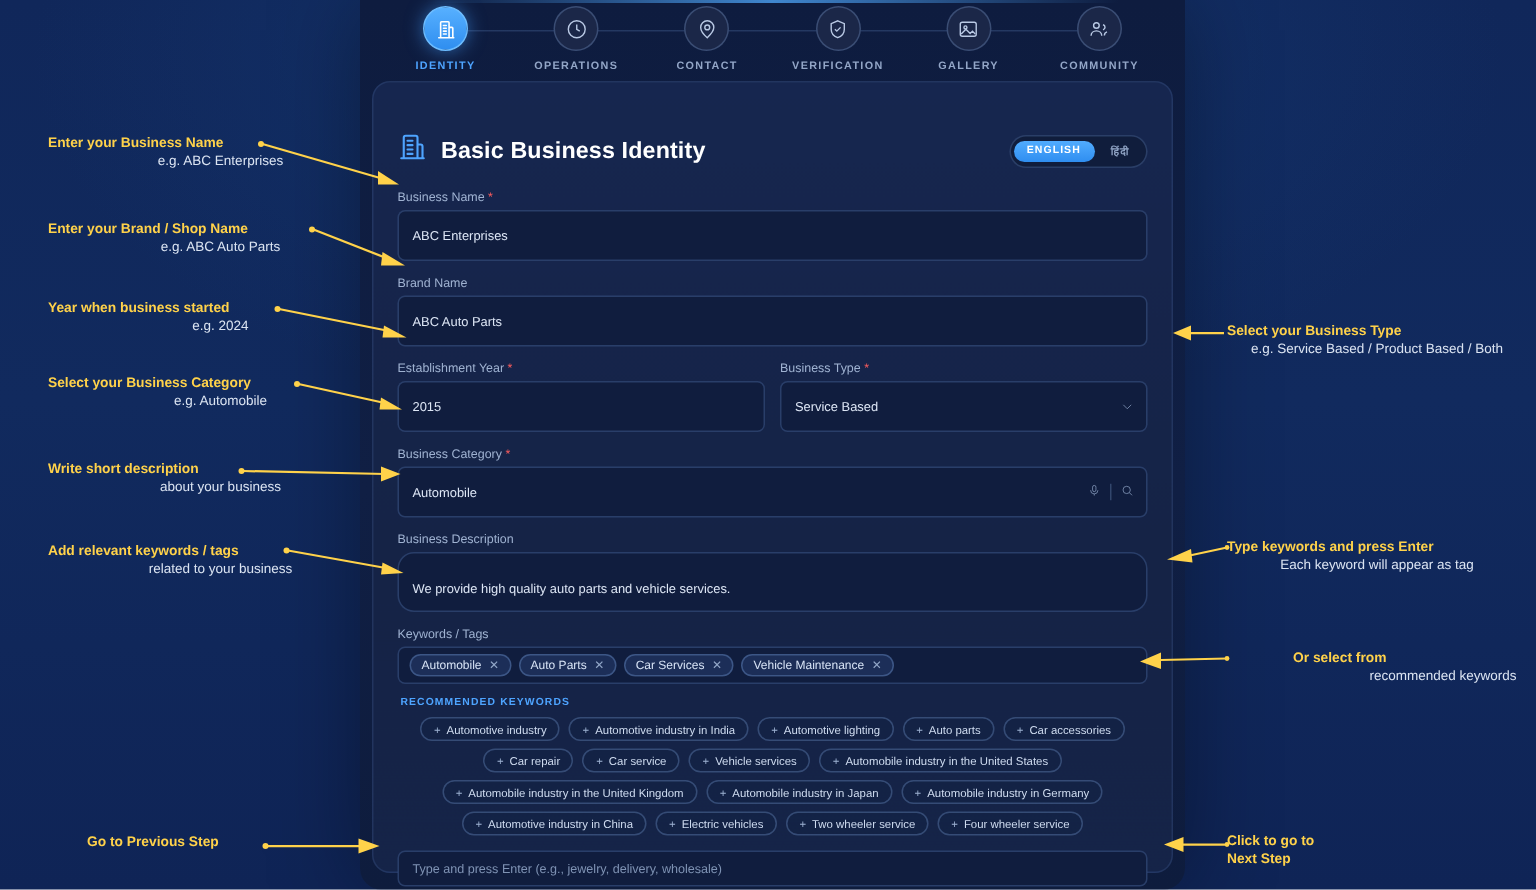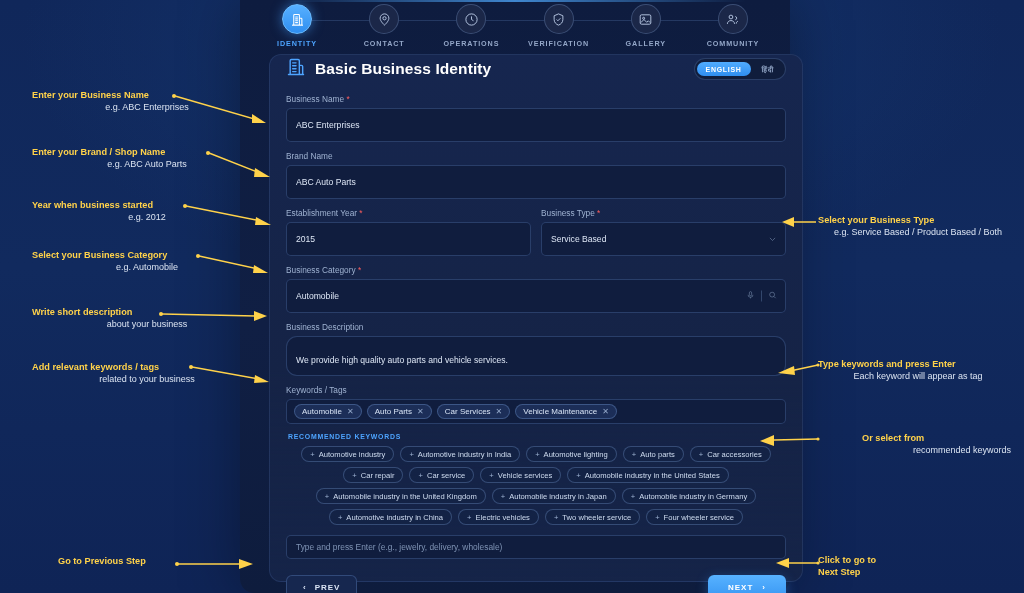--- a/index.html
+++ b/index.html
@@ -68,22 +68,21 @@
   .step.active .slabel { color: #4ea4ff; }
 
   
   .card {
     position: absolute; left: 248px; top: 54px;
     width: 534px; height: 528px;
     background: linear-gradient(180deg,#16264f 0%, #152346 60%, #14224332 100%);
     background-color:#152449;
     border: 1px solid rgba(95,135,200,.18);
     border-radius: 12px;
-    padding: 1px 16px 10px 16px;
-    margin-left: 21px;
+    padding: 32px 16px 10px 16px;
   }
 
   .card-head { display: flex; align-items: center; justify-content: space-between; margin-bottom: 12px; }
   .card-title-wrap { display: flex; align-items: center; gap: 9px; }
   .card-title-wrap .bicon svg { width: 20px; height: 22px; fill: #4ea4ff; }
   .card-title { font-size: 15.5px; font-weight: 700; color: #ffffff; letter-spacing: .1px; }
 
   .langtoggle {
     display: flex; align-items: center; gap: 2px;
     background: #101d3c; border: 1px solid rgba(110,150,215,.28);
@@ -187,35 +186,35 @@
       <svg viewBox="0 0 24 24">
           <path d="M6 21V5a1 1 0 0 1 1-1h7a1 1 0 0 1 1 1v16M15 10h3a1 1 0 0 1 1 1v10M4 21h16M9 8h3M9 11h3M9 14h3M9 17h3" fill="none" stroke="#fff" stroke-width="1.7" stroke-linecap="round"></path>
         </svg>
     </div>
     <div class="slabel">IDENTITY</div>
   </div>
 
   <div class="step">
     <div class="bubble">
       <svg viewBox="0 0 24 24">
+          <circle cx="12" cy="12" r="9"></circle>
+          <path d="M12 7v5l3.2 2"></path>
+        </svg>
+    </div>
+    <div class="slabel">OPERATIONS</div>
+  </div>
+
+  <div class="step">
+    <div class="bubble">
+      <svg viewBox="0 0 24 24">
           <path d="M12 21s7-6.2 7-11a7 7 0 1 0-14 0c0 4.8 7 11 7 11z"></path>
           <circle cx="12" cy="10" r="2.6"></circle>
         </svg>
     </div>
     <div class="slabel">CONTACT</div>
-  </div>
-
-  <div class="step">
-    <div class="bubble">
-      <svg viewBox="0 0 24 24">
-          <circle cx="12" cy="12" r="9"></circle>
-          <path d="M12 7v5l3.2 2"></path>
-        </svg>
-    </div>
-    <div class="slabel">OPERATIONS</div>
   </div>
 
   <div class="step">
     <div class="bubble">
       <svg viewBox="0 0 24 24">
           <path d="M12 3l7 3v6c0 4.4-3 7.6-7 9-4-1.4-7-4.6-7-9V6l7-3z"></path>
           <path d="M9 12l2 2 4-4"></path>
         </svg>
     </div>
     <div class="slabel">VERIFICATION</div>
@@ -460,21 +459,21 @@
   <div class="a2">e.g. ABC Auto Parts</div>
 </div>
 <svg class="arrow" style="left:206px; top:150px; width:70px; height:32px;" viewBox="0 0 70 32">
   <circle cx="2" cy="3" r="2"></circle>
     <path d="M3 3 L54 23"></path>
     <polygon points="64,27 49,18 48,27"></polygon>
 </svg>
 
 <div class="anno" style="left:32px; top:199px;">
   <div class="a1">Year when business started</div>
-  <div class="a2">e.g. 2012</div>
+  <div class="a2">e.g. 2024</div>
 </div>
 <svg class="arrow" style="left:183px; top:203px; width:95px; height:28px;" viewBox="0 0 95 28">
   <circle cx="2" cy="3" r="2"></circle>
     <path d="M3 3 L78 18"></path>
     <polygon points="88,22 73,14 72,22"></polygon>
 </svg>
 
 <div class="anno" style="left:32px; top:249px;">
   <div class="a1">Select your Business Category</div>
   <div class="a2">e.g. Automobile</div>

